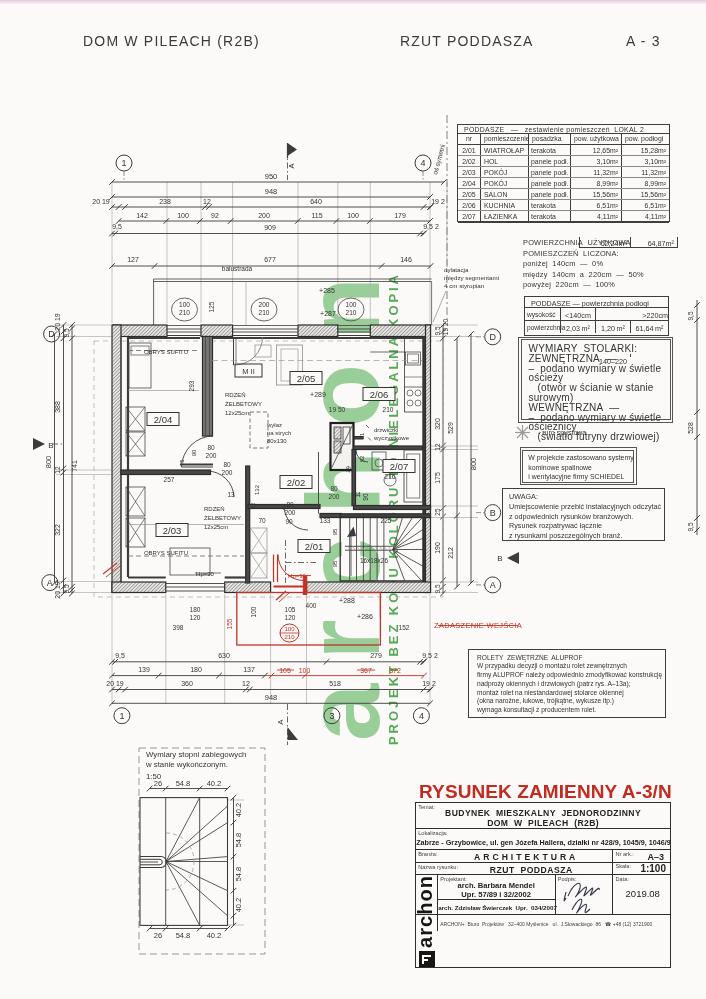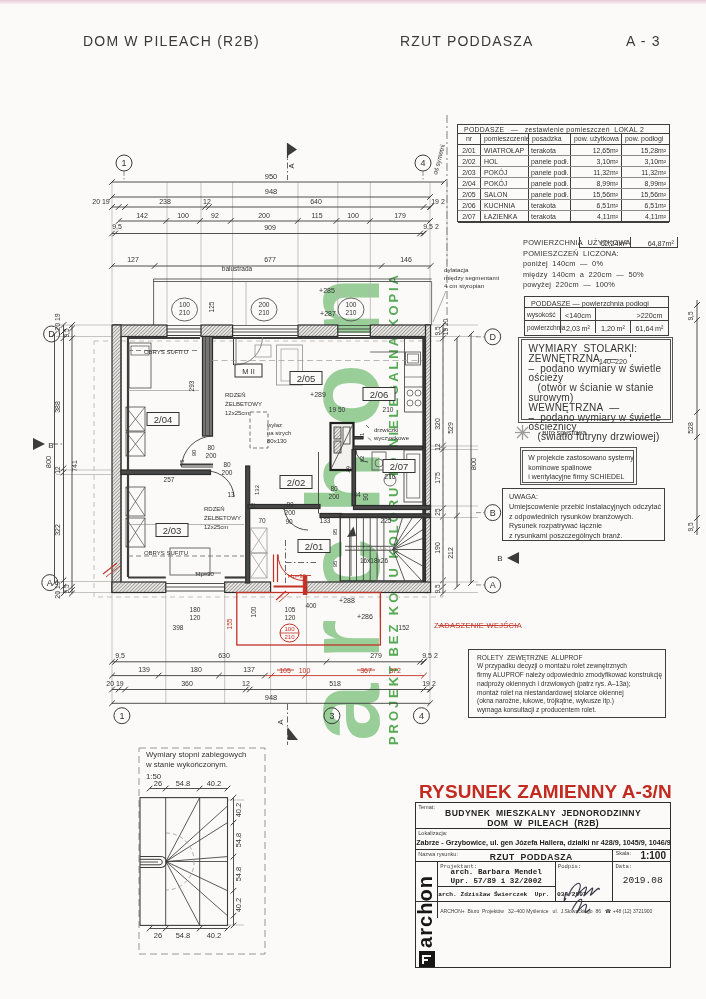--- a/index.html
+++ b/index.html
@@ -652,21 +652,21 @@
 między&nbsp; 140cm&nbsp; a&nbsp; 220cm&nbsp; —&nbsp; 50%<br>
 powyżej&nbsp; 220cm&nbsp; —&nbsp; 100%
 </div>
 
 <div class="abs" style="left:524px;top:296px;width:143px;height:37.5px;border:1.2px solid #3e3e3e;font-size:7.2px;color:#333;">
   <div style="height:11px;border-bottom:1px solid #3e3e3e;padding:2px 0 0 6px;">PODDASZE — powierzchnia podłogi</div>
   <div style="height:12.5px;border-bottom:1px solid #3e3e3e;display:flex;">
     <div style="width:36px;border-right:1px solid #3e3e3e;padding:3px 0 0 2px;font-size:6.6px;">wysokość</div>
     <div style="width:35px;border-right:1px solid #3e3e3e;text-align:center;padding-top:3px;">&lt;140cm</div>
     <div style="width:35px;border-right:1px solid #3e3e3e;text-align:center;padding-top:3px;margin-top:46px;">140–220</div>
-    <div style="flex:1;text-align:center;padding-top:3px;">&gt;220cm</div>
+    <div style="flex:1;text-align:right;padding-top:3px;">&gt;220cm</div>
   </div>
   <div style="height:12px;display:flex;">
     <div style="width:36px;border-right:1px solid #3e3e3e;padding:3px 0 0 2px;font-size:6.6px;">powierzchnia</div>
     <div style="width:35px;border-right:1px solid #3e3e3e;text-align:center;padding-top:3px;">2,03 m²</div>
     <div style="width:35px;border-right:1px solid #3e3e3e;text-align:center;padding-top:3px;">1,20 m²</div>
     <div style="flex:1;text-align:center;padding-top:3px;">61,64 m²</div>
   </div>
 </div>
 
 <div class="abs" style="left:518px;top:336.5px;width:150px;height:81px;border:1px solid #555;padding:1.5px;">
@@ -715,31 +715,39 @@
     <div style="position:absolute;left:2px;top:1px;font-size:5.6px;color:#444;">Temat:</div>
     <div style="position:absolute;left:0;top:5px;width:100%;text-align:center;font-size:8.6px;font-weight:bold;letter-spacing:0.4px;">BUDYNEK&nbsp; MIESZKALNY&nbsp; JEDNORODZINNY</div>
     <div style="position:absolute;left:0;top:15px;width:100%;text-align:center;font-size:8.6px;font-weight:bold;letter-spacing:0.4px;">DOM&nbsp; W&nbsp; PILEACH&nbsp; (R2B)</div>
   </div>
 
   <div style="position:relative;height:20.8px;border-bottom:1px solid #2e2e2e;">
     <div style="position:absolute;left:2px;top:1px;font-size:5.6px;color:#444;">Lokalizacja:</div>
     <div style="position:absolute;left:0;top:9px;width:100%;text-align:center;font-size:7.2px;font-weight:bold;white-space:nowrap;">Zabrze - Grzybowice, ul. gen Józefa Hallera, działki nr 428/9, 1045/9, 1046/9</div>
   </div>
 
+  <div style="position:relative;height:13px;border-bottom:1px solid #2e2e2e;">
+    <div style="position:absolute;left:2px;top:1px;font-size:5.6px;color:#444;">Branża:</div>
+    <div style="position:absolute;left:30px;top:2.5px;width:160px;text-align:center;font-size:8.6px;font-weight:bold;letter-spacing:3px;">ARCHITEKTURA</div>
+    <div style="position:absolute;left:196.3px;top:0;width:59.5px;height:100%;border-left:1px solid #2e2e2e;box-sizing:border-box;">
+      <div style="position:absolute;left:2px;top:1px;font-size:5.6px;color:#444;">Nr ark.:</div>
+      <div style="position:absolute;right:8px;top:2.5px;font-size:9px;font-weight:bold;">A–3</div>
+    </div>
+  </div>
 
   <div style="position:relative;height:12.1px;border-bottom:1px solid #2e2e2e;">
     <div style="position:absolute;left:2px;top:1px;font-size:5.6px;color:#444;">Nazwa rysunku:</div>
     <div style="position:absolute;left:50px;top:2px;width:130px;text-align:center;font-size:8.6px;font-weight:bold;letter-spacing:0.5px;">RZUT&nbsp; PODDASZA</div>
     <div style="position:absolute;left:196.3px;top:0;width:59.5px;height:100%;border-left:1px solid #2e2e2e;box-sizing:border-box;">
       <div style="position:absolute;left:2px;top:0px;font-size:5.6px;color:#444;">Skala:</div>
       <div style="position:absolute;right:6px;top:0.5px;font-size:10px;font-weight:bold;">1:100</div>
     </div>
   </div>
 
-  <div style="position:relative;height:40px;border-bottom:1px solid #2e2e2e;font-family:Liberation Mono, monospace;">
+  <div style="position:relative;height:40px;border-bottom:1px solid #2e2e2e;">
     <div style="position:absolute;left:0;top:0;width:21.6px;height:100%;border-right:1px solid #2e2e2e;box-sizing:border-box;"></div>
     <div style="position:absolute;left:24px;top:1px;font-size:5.6px;color:#444;">Projektant:</div>
     <div style="position:absolute;left:22px;top:6px;width:116px;text-align:center;font-size:7.6px;font-weight:bold;line-height:9.5px;">arch. Barbara Mendel<br>Upr. 57/89 i 32/2002</div>
     <div style="position:absolute;left:22px;top:24.5px;width:116.6px;border-top:1px solid #2e2e2e;"></div>
     <div style="position:absolute;left:22px;top:29px;width:116px;text-align:center;font-size:6.2px;font-weight:bold;white-space:nowrap;">arch. Zdzisław Świerczek&nbsp; Upr.&nbsp; 034/2007</div>
     <div style="position:absolute;left:138.6px;top:0;width:58.6px;height:100%;border-left:1px solid #2e2e2e;box-sizing:border-box;">
       <div style="position:absolute;left:2px;top:1px;font-size:5.6px;color:#444;">Podpis:</div>
     </div>
     <div style="position:absolute;left:196.3px;top:0;width:59.5px;height:100%;border-left:1px solid #2e2e2e;box-sizing:border-box;">
       <div style="position:absolute;left:2px;top:1px;font-size:5.6px;color:#444;">Data:</div>

